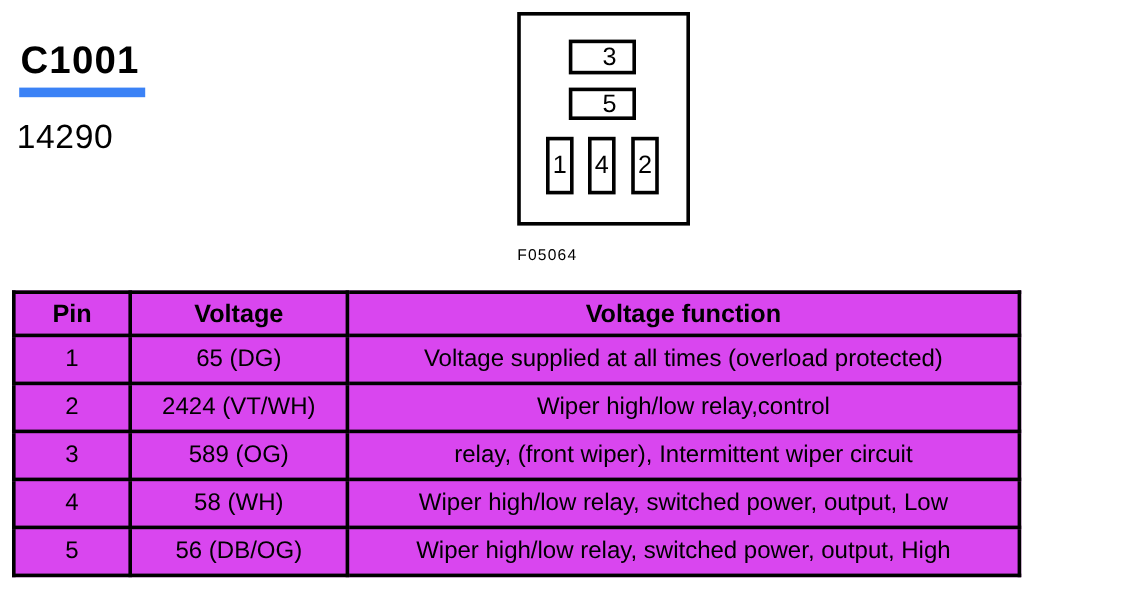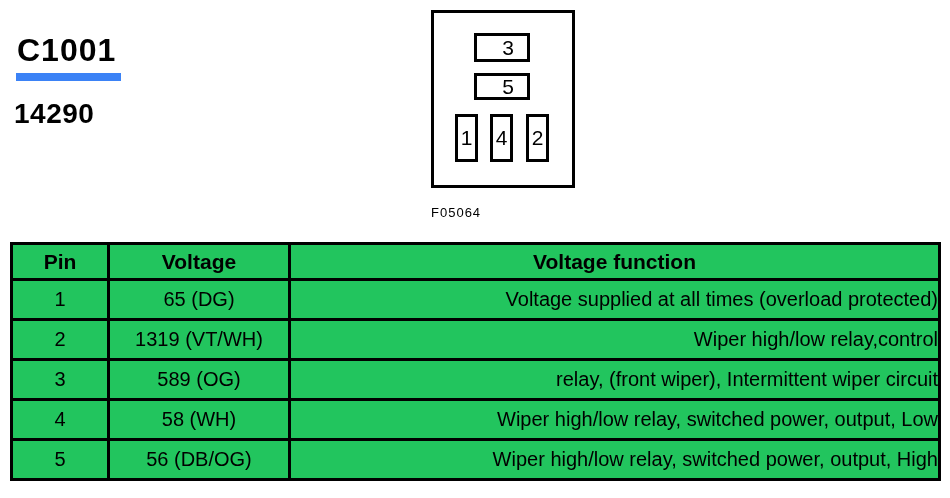--- a/index.html
+++ b/index.html
@@ -31,21 +31,21 @@
     display: inline-block;
     border-bottom: 8px solid #3b82f6;
     padding: 0 5px 7px 1px;
     line-height: 1.0;
   }
   .part-number {
     position: absolute;
     left: 14px;
     top: 100px;
     font-size: 28px;
-    font-weight: bold;
+    font-weight: normal;
     letter-spacing: 0.5px;
     line-height: 1.0;
   }
   .description {
     position: absolute;
     left: 11px;
     top: 153px;
     font-size: 18px;
     line-height: 1.1;
   }
@@ -97,24 +97,24 @@
     width: 144px;
     font-size: 13px;
     letter-spacing: 1px;
   }
 
   
   table.pinout {
     position: absolute;
     left: 10px;
     top: 242px;
-    width: 931px;
+    width: 841px;
     border-collapse: collapse;
     table-layout: fixed;
-    background: #22c55e;
+    background: #d946ef;
   }
   table.pinout th,
   table.pinout td {
     border: 3px solid #000;
     vertical-align: middle;
     overflow: hidden;
     white-space: nowrap;
   }
   table.pinout th {
     font-size: 21px;
@@ -126,21 +126,21 @@
   table.pinout td {
     font-size: 20px;
     font-weight: normal;
     height: 37px;
     padding: 0;
   }
   td.col-pin, td.col-circuit {
     text-align: center;
   }
   td.col-function {
-    text-align: right;
+    text-align: center;
     padding-left: 17px;
   }
 </style>
 </head>
 <body>
 
 <div class="page">
 
   <div class="connector-id">C1001</div>
   <div class="part-number">14290</div>
@@ -168,21 +168,21 @@
       </tr>
     </thead>
     <tbody>
       <tr>
         <td class="col-pin">1</td>
         <td class="col-circuit">65 (DG)</td>
         <td class="col-function">Voltage supplied at all times (overload protected)</td>
       </tr>
       <tr>
         <td class="col-pin">2</td>
-        <td class="col-circuit">1319 (VT/WH)</td>
+        <td class="col-circuit">2424 (VT/WH)</td>
         <td class="col-function">Wiper high/low relay,control</td>
       </tr>
       <tr>
         <td class="col-pin">3</td>
         <td class="col-circuit">589 (OG)</td>
         <td class="col-function">relay, (front wiper), Intermittent wiper circuit</td>
       </tr>
       <tr>
         <td class="col-pin">4</td>
         <td class="col-circuit">58 (WH)</td>

